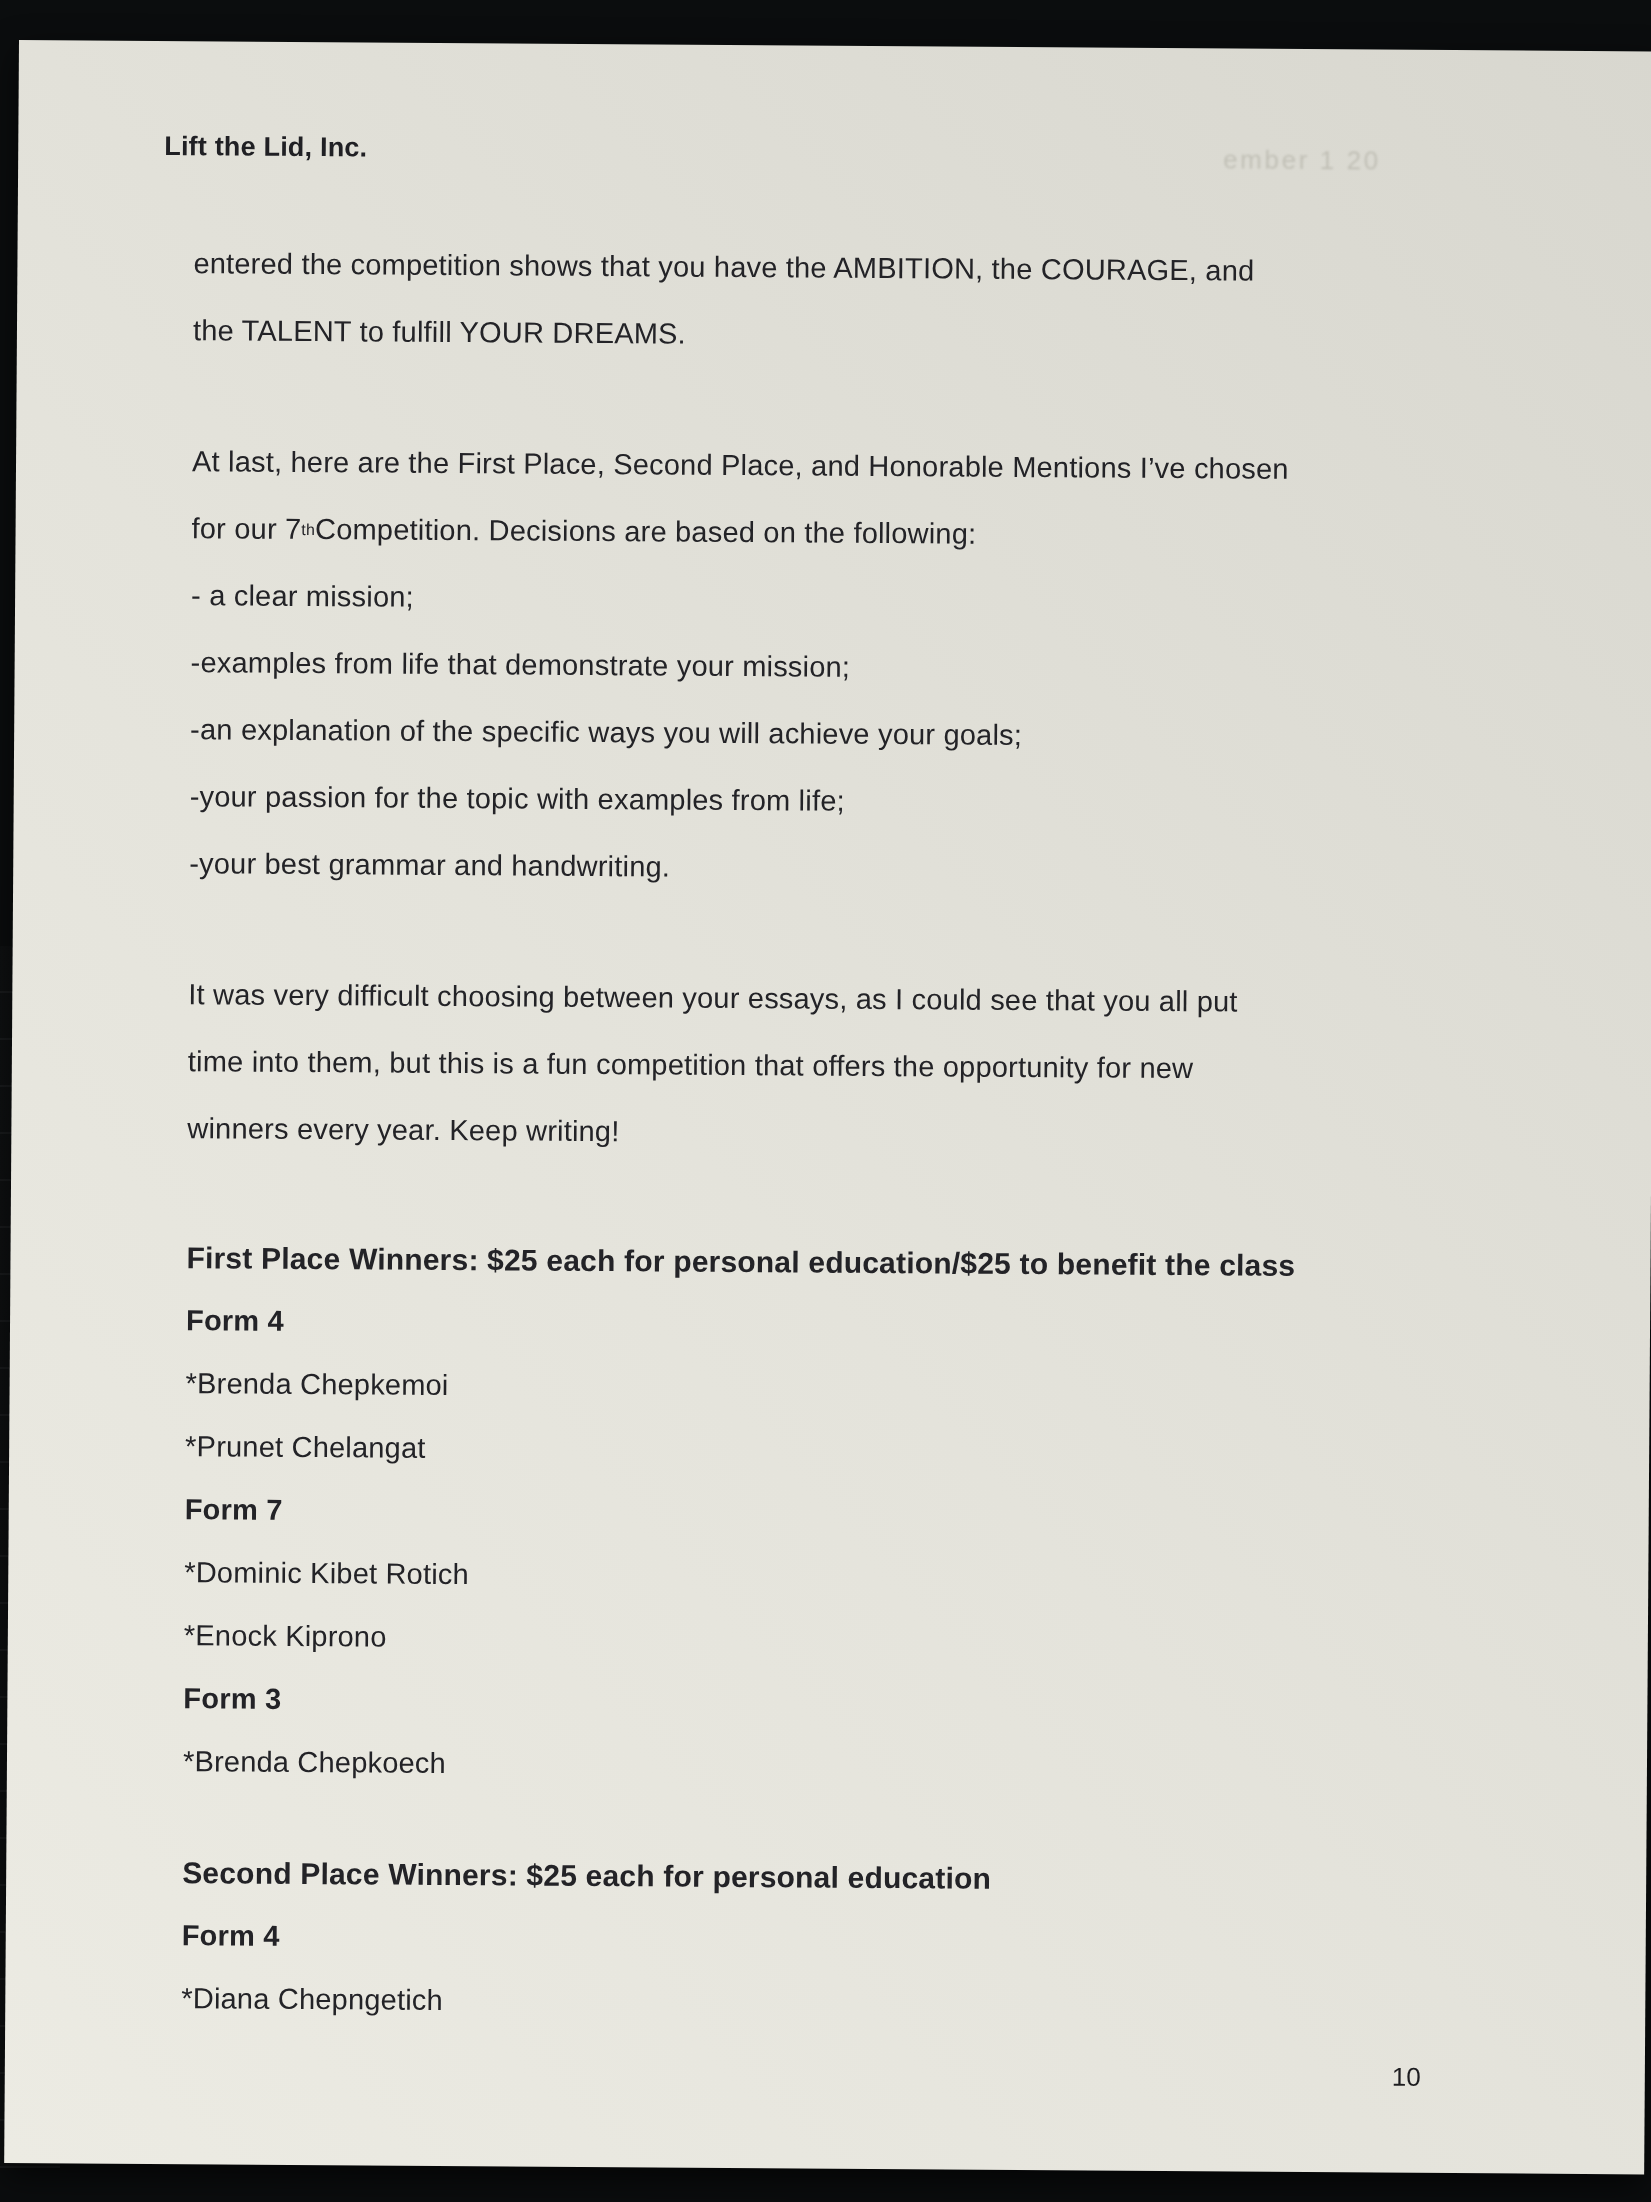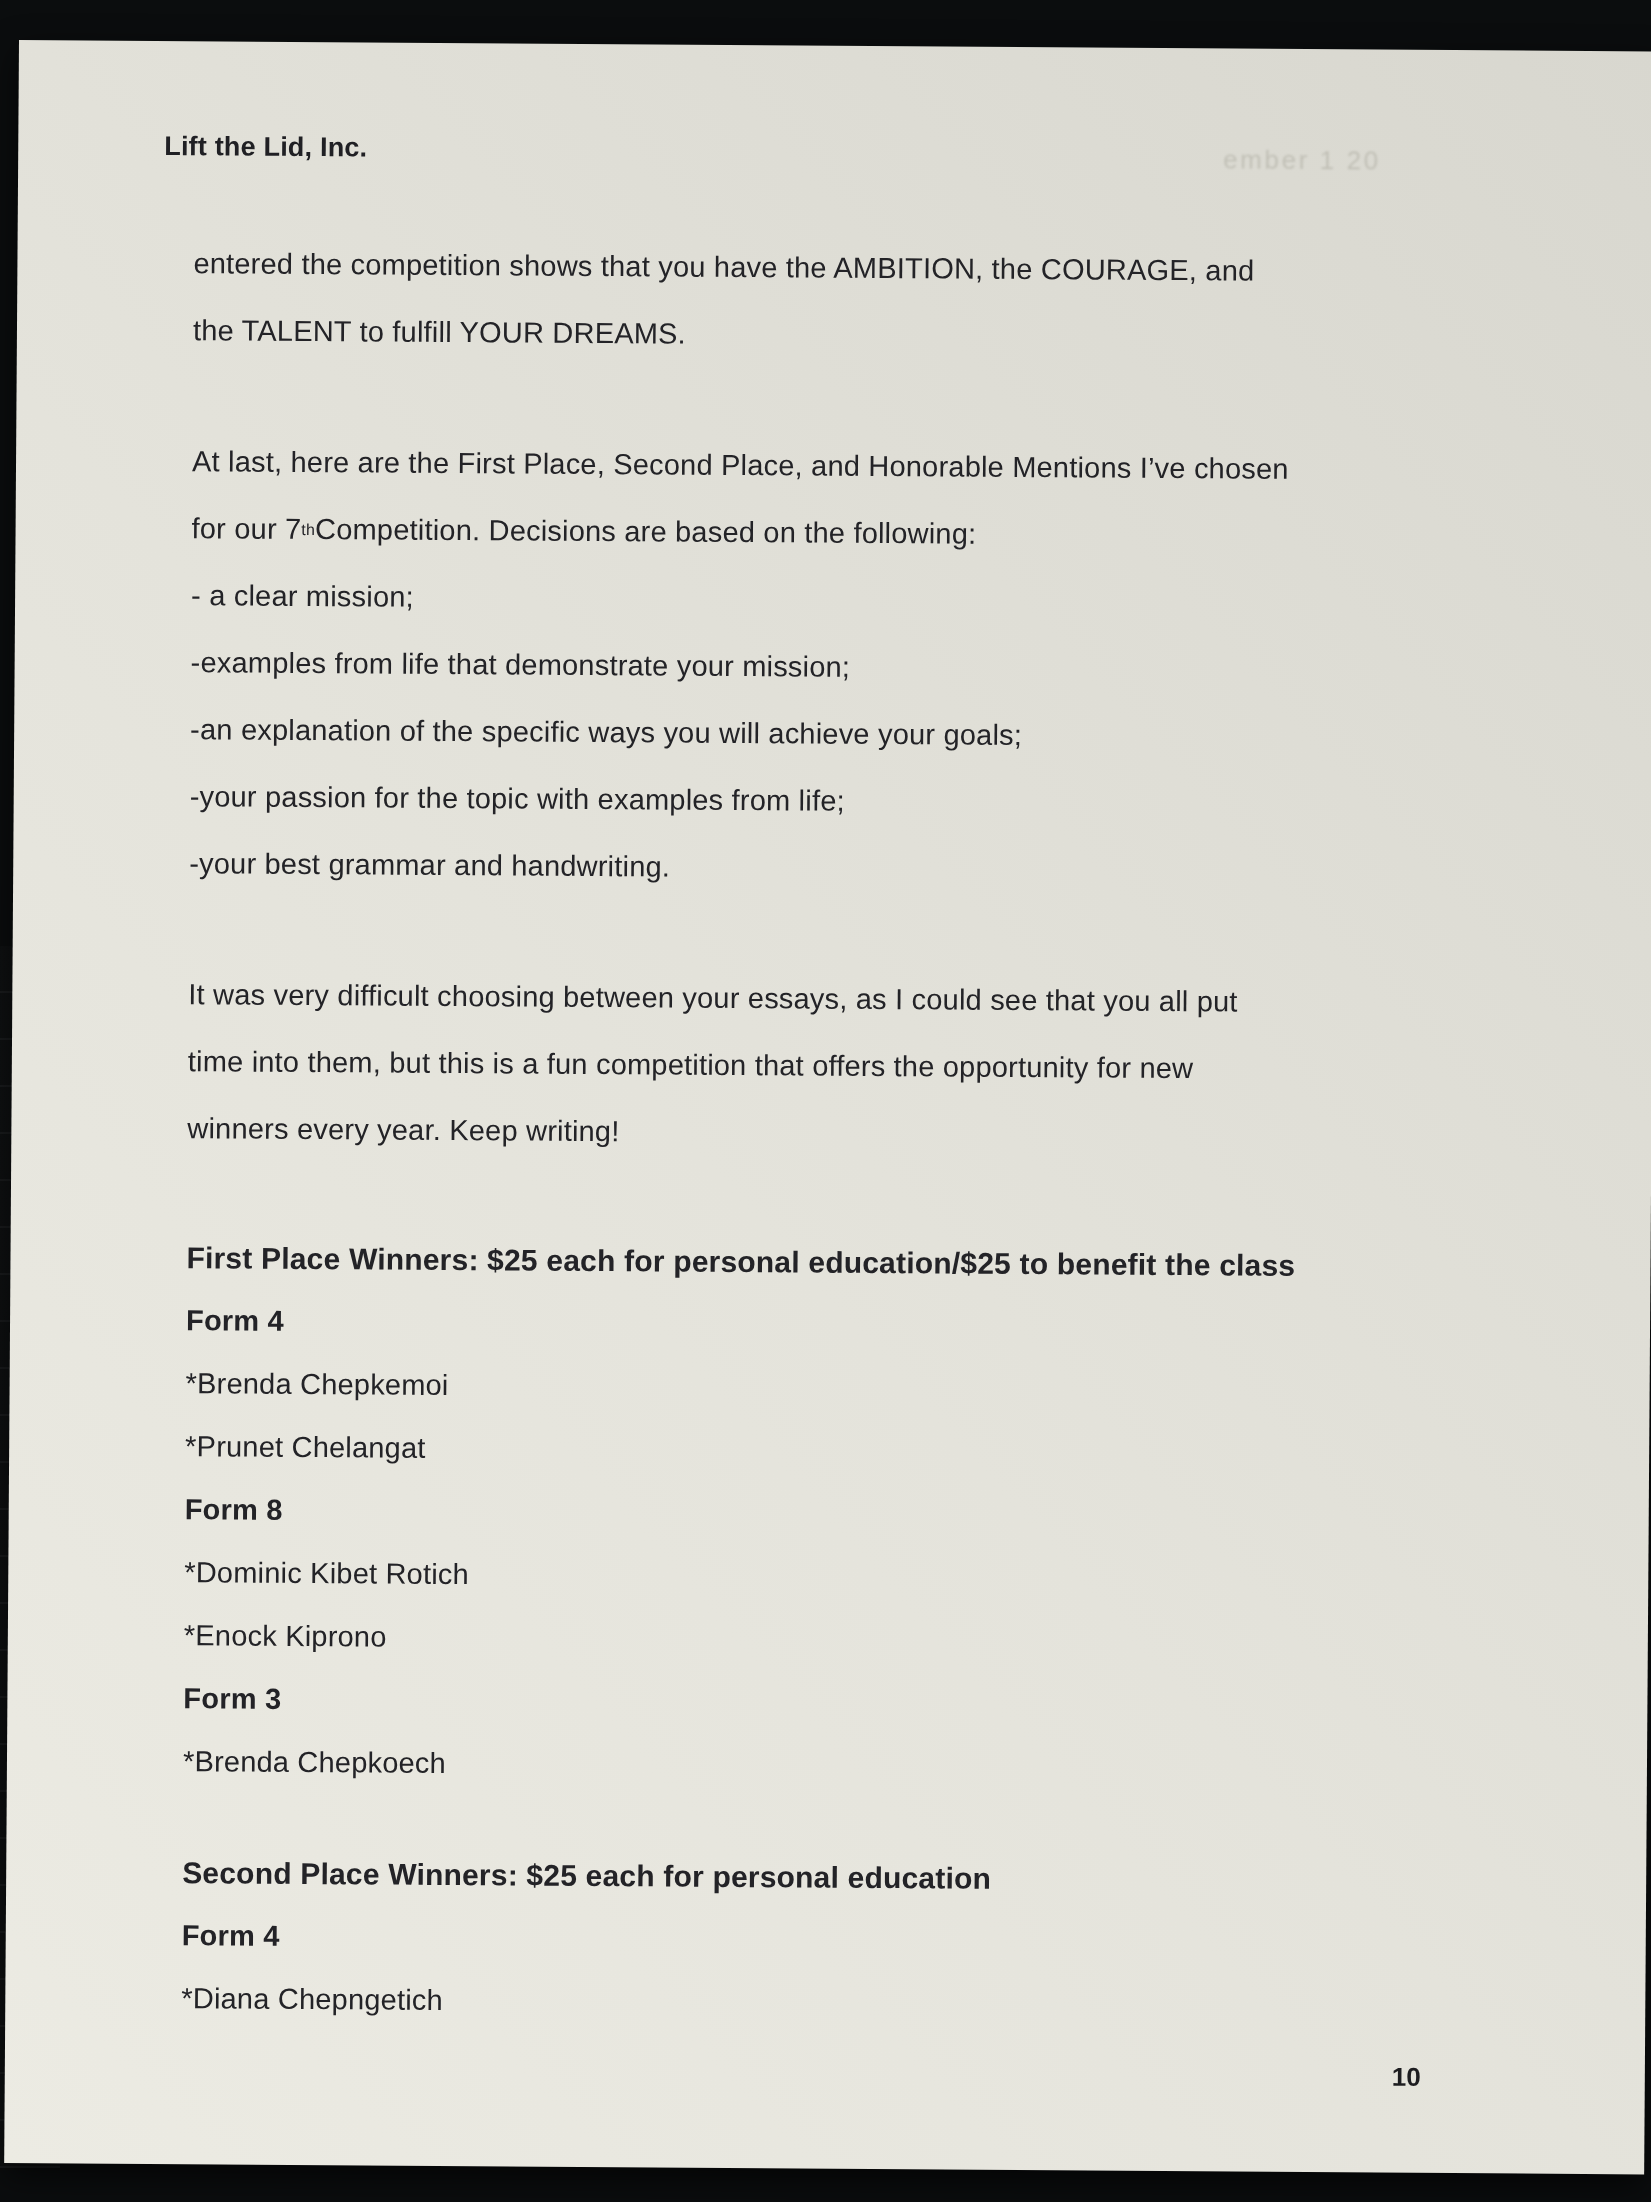--- a/index.html
+++ b/index.html
@@ -45,21 +45,21 @@
   }
   .winners .line{height:63px;}
   .gap{height:64px;}
   .gap-sm{height:48px;}
   .b{font-weight:700;}
   .heading-line{font-size:30px;}
   .u{text-underline-offset:6px;text-decoration-thickness:2.6px;}
   sup{font-size:.55em;line-height:0;vertical-align:super;}
   .page-number{
     position:absolute;left:1387px;top:2012px;
-    font-size:26px;font-weight:700;color:#1d1d20;
+    font-size:26px;font-weight:400;color:#1d1d20;
   }
 </style>
 </head>
 <body>
 
 <div class="scene">
   <div class="shelf-streaks"></div>
 
   <div class="paper">
 
@@ -98,21 +98,21 @@
       <div class="winners">
         <div class="line heading-line b">First Place Winners: $25 each for personal education/$25 to benefit the class</div>
 
         <div class="line">
             <span class="b u">Form 4</span>
           </div>
         <div class="line">*Brenda Chepkemoi</div>
         <div class="line">*Prunet Chelangat</div>
 
         <div class="line">
-            <span class="b u">Form 8</span>
+            <span class="b u">Form 7</span>
           </div>
         <div class="line">*Dominic Kibet Rotich</div>
         <div class="line">*Enock Kiprono</div>
 
         <div class="line">
             <span class="b u">Form 3</span>
           </div>
         <div class="line">*Brenda Chepkoech</div>
       </div>
 

